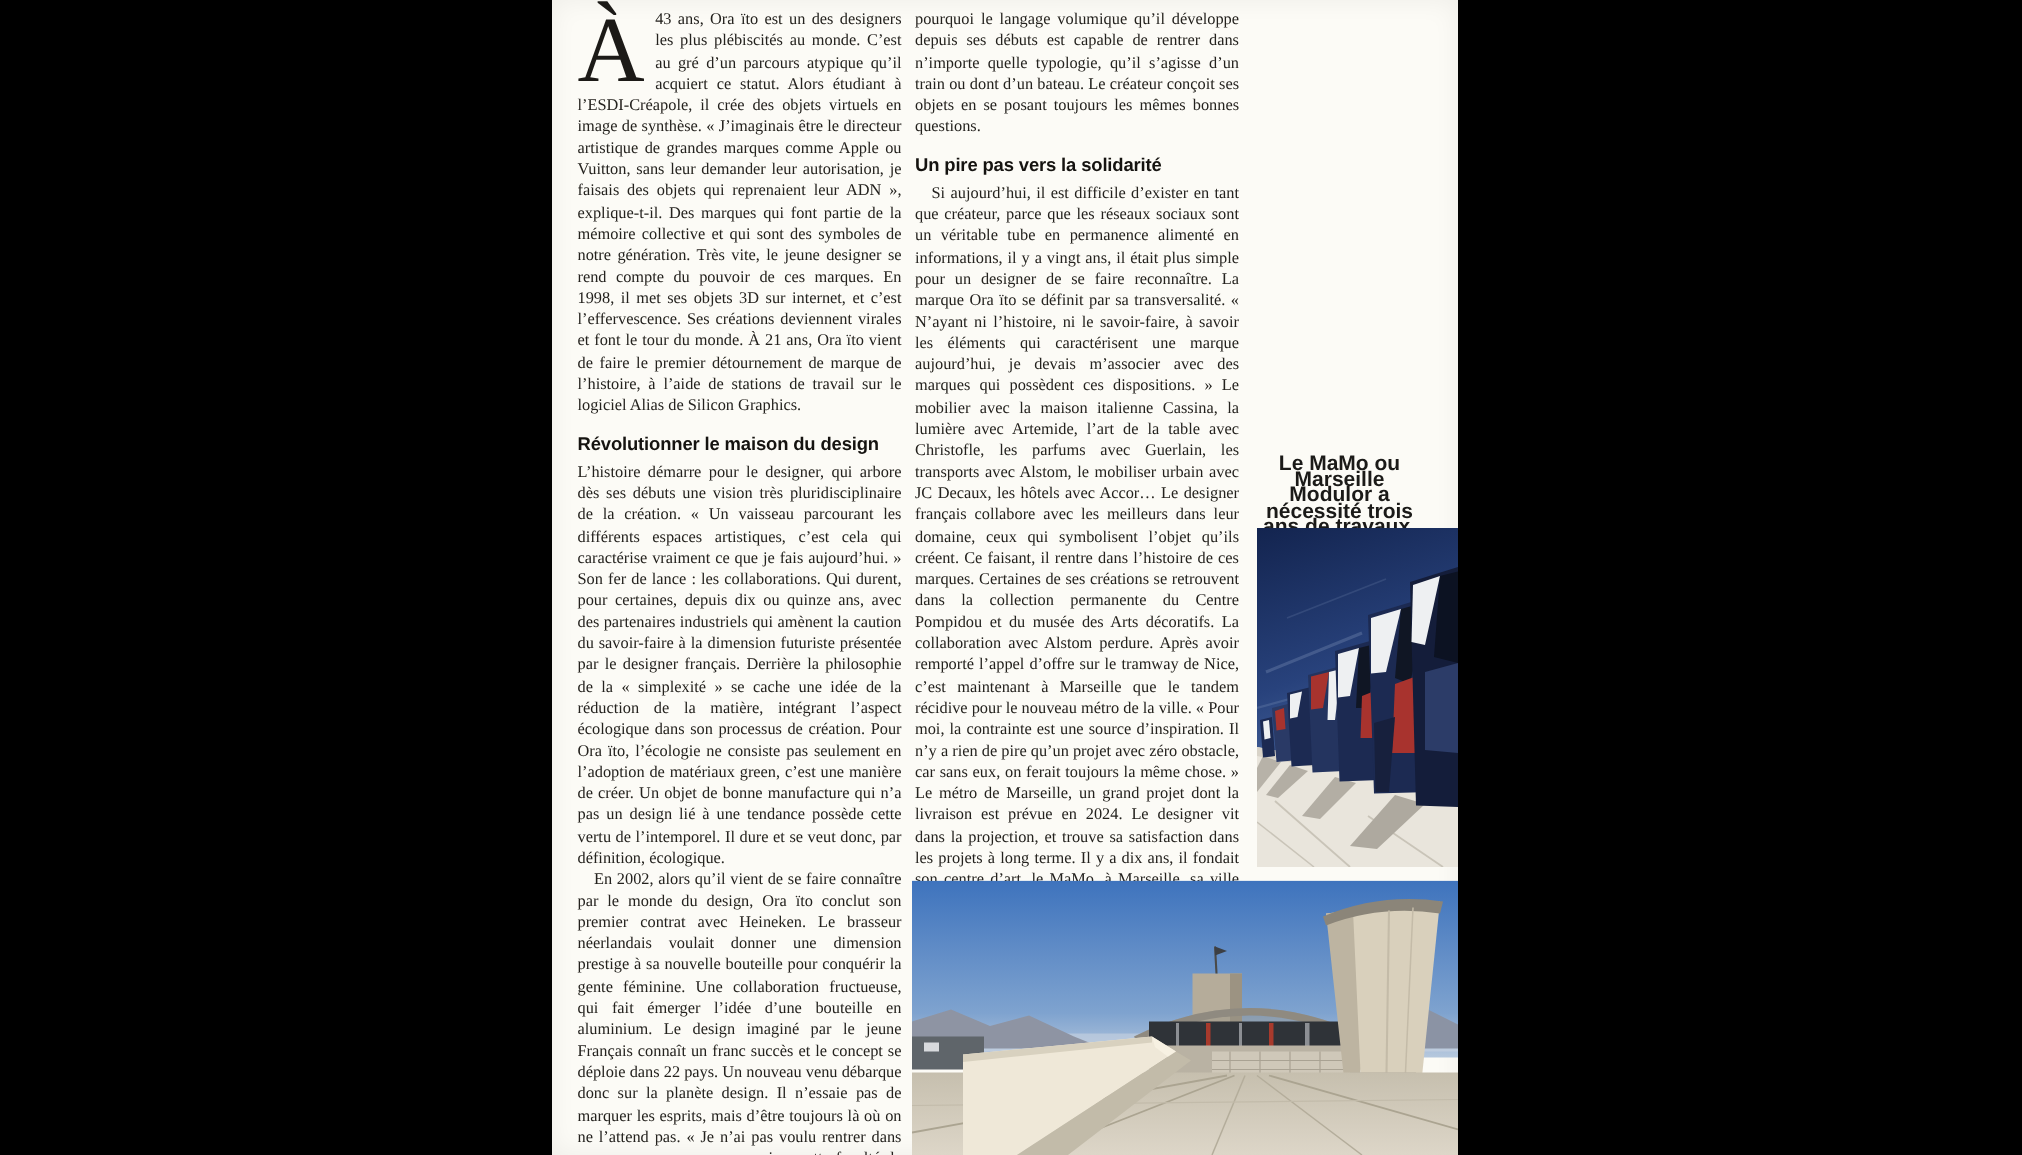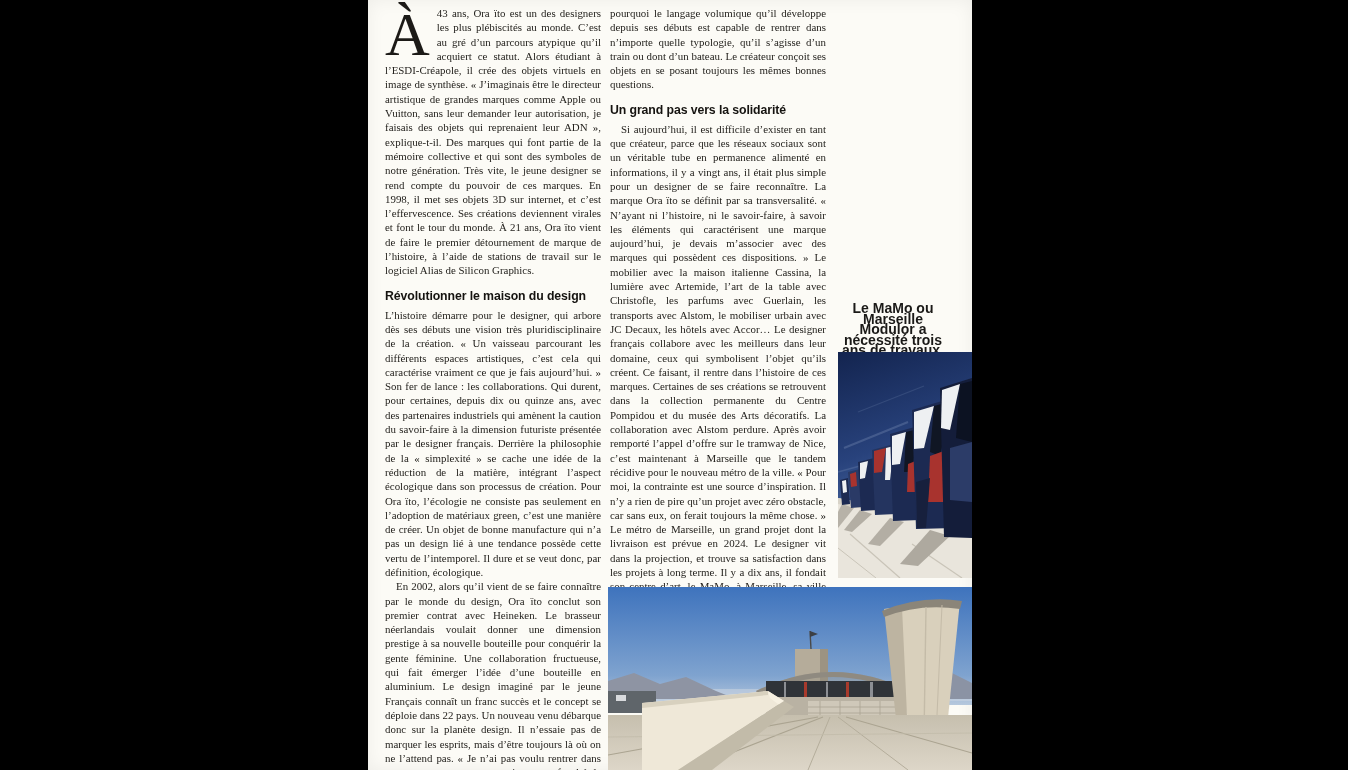--- a/index.html
+++ b/index.html
@@ -34,21 +34,21 @@
 
     <div class="col col1">
       <p><span class="dropcap">À</span><span><span>43 ans, Ora ïto est un des designers les plus plébiscités au monde. C’est au gré d’un parcours atypique qu’il acquiert ce statut. Alors étudiant à l’ESDI-Créapole, il crée des objets virtuels en image de synthèse. « </span><span class="it">J’imaginais être le directeur artistique de grandes marques comme Apple ou Vuitton, sans leur demander leur autorisation, je faisais des objets qui reprenaient leur ADN</span><span> », explique-t-il. Des marques qui font partie de la mémoire collective et qui sont des symboles de notre génération. Très vite, le jeune designer se rend compte du pouvoir de ces marques. En 1998, il met ses objets 3D sur internet, et c’est l’effervescence. Ses créations deviennent virales et font le tour du monde. À 21 ans, Ora ïto vient de faire le premier détournement de marque de l’histoire, à l’aide de stations de travail sur le logiciel Alias de Silicon Graphics.</span></span></p>
       <h3 class="sec">Révolutionner le maison du design</h3>
       <p><span>L’histoire démarre pour le designer, qui arbore dès ses débuts une vision très pluridisciplinaire de la création. « </span><span class="it">Un vaisseau parcourant les différents espaces artistiques, c’est cela qui caractérise vraiment ce que je fais aujourd’hui.</span><span> » Son fer de lance : les collaborations. Qui durent, pour certaines, depuis dix ou quinze ans, avec des partenaires industriels qui amènent la caution du savoir-faire à la dimension futuriste présentée par le designer français. Derrière la philosophie de la « </span><span class="it">simplexité</span><span> » se cache une idée de la réduction de la matière, intégrant l’aspect écologique dans son processus de création. Pour Ora ïto, l’écologie ne consiste pas seulement en l’adoption de matériaux green, c’est une manière de créer. Un objet de bonne manufacture qui n’a pas un design lié à une tendance possède cette vertu de l’intemporel. Il dure et se veut donc, par définition, écologique.</span></p>
       <p class="indent"><span>En 2002, alors qu’il vient de se faire connaître par le monde du design, Ora ïto conclut son premier contrat avec Heineken. Le brasseur néerlandais voulait donner une dimension prestige à sa nouvelle bouteille pour conquérir la gente féminine. Une collaboration fructueuse, qui fait émerger l’idée d’une bouteille en aluminium. Le design imaginé par le jeune Français connaît un franc succès et le concept se déploie dans 22 pays. Un nouveau venu débarque donc sur la planète design. Il n’essaie pas de marquer les esprits, mais d’être toujours là où on ne l’attend pas. « </span><span class="it">Je n’ai pas voulu rentrer dans une case parce que ça supprime cette faculté de pouvoir faire tout ce que l’on a envie de faire</span></p>
     </div>
 
     <div class="col col2">
       <p><span>pourquoi le langage volumique qu’il développe depuis ses débuts est capable de rentrer dans n’importe quelle typologie, qu’il s’agisse d’un train ou dont d’un bateau. Le créateur conçoit ses objets en se posant toujours les mêmes bonnes questions.</span></p>
-      <h3 class="sec">Un grand pas vers la solidarité</h3>
+      <h3 class="sec">Un pire pas vers la solidarité</h3>
       <p class="indent"><span>Si aujourd’hui, il est difficile d’exister en tant que créateur, parce que les réseaux sociaux sont un véritable tube en permanence alimenté en informations, il y a vingt ans, il était plus simple pour un designer de se faire reconnaître. La marque Ora ïto se définit par sa transversalité. « </span><span class="it">N’ayant ni l’histoire, ni le savoir-faire, à savoir les éléments qui caractérisent une marque aujourd’hui, je devais m’associer avec des marques qui possèdent ces dispositions.</span><span> » Le mobilier avec la maison italienne Cassina, la lumière avec Artemide, l’art de la table avec Christofle, les parfums avec Guerlain, les transports avec Alstom, le mobiliser urbain avec JC Decaux, les hôtels avec Accor… Le designer français collabore avec les meilleurs dans leur domaine, ceux qui symbolisent l’objet qu’ils créent. Ce faisant, il rentre dans l’histoire de ces marques. Certaines de ses créations se retrouvent dans la collection permanente du Centre Pompidou et du musée des Arts décoratifs. La collaboration avec Alstom perdure. Après avoir remporté l’appel d’offre sur le tramway de Nice, c’est maintenant à Marseille que le tandem récidive pour le nouveau métro de la ville. « </span><span class="it">Pour moi, la contrainte est une source d’inspiration. Il n’y a rien de pire qu’un projet avec zéro obstacle, car sans eux, on ferait toujours la même chose.</span><span> » Le métro de Marseille, un grand projet dont la livraison est prévue en 2024. Le designer vit dans la projection, et trouve sa satisfaction dans les projets à long terme. Il y a dix ans, il fondait son centre d’art, le MaMo, à Marseille, sa ville natale, dans l’illustre Cité radieuse, classée aujourd’hui patrimoine mondial de l’Unesco. Achetant une ancienne partie commune qui</span></p>
     </div>
 
     <div class="caption">Le MaMo ou Marseille Modulor a nécessité trois ans de travaux. De nombreux artistes s’y expriment depuis, comme Daniel Buren.</div>
 
     <div class="photo photo-buren">
       <svg viewBox="0 0 134 226" preserveAspectRatio="none">
         <defs>
           <linearGradient id="bsky" x1="0" y1="0" x2="0.25" y2="1">
             <stop offset="0" stop-color="#13244f"></stop>

